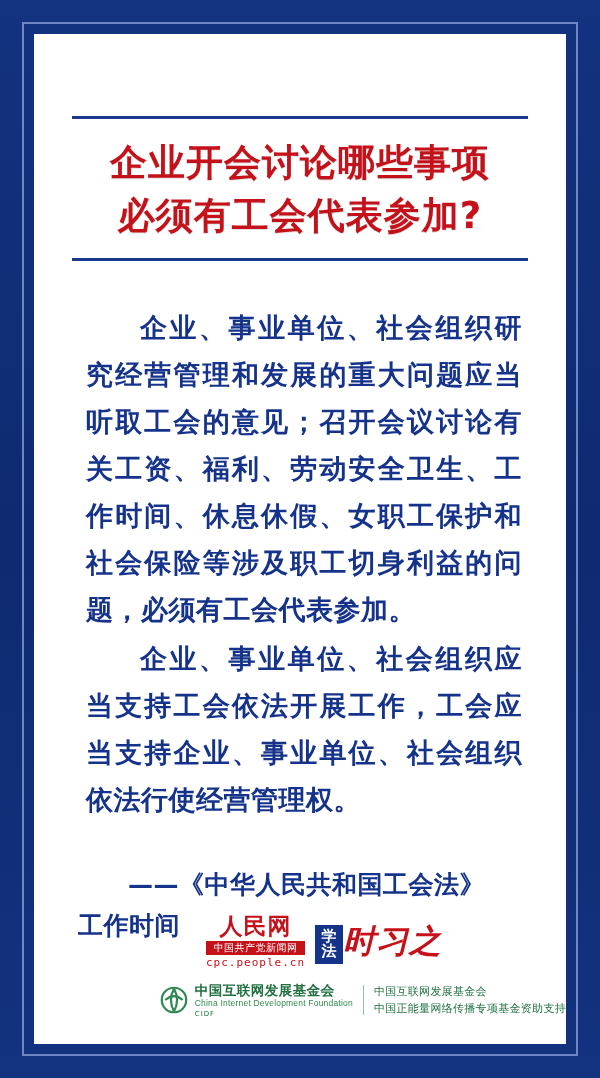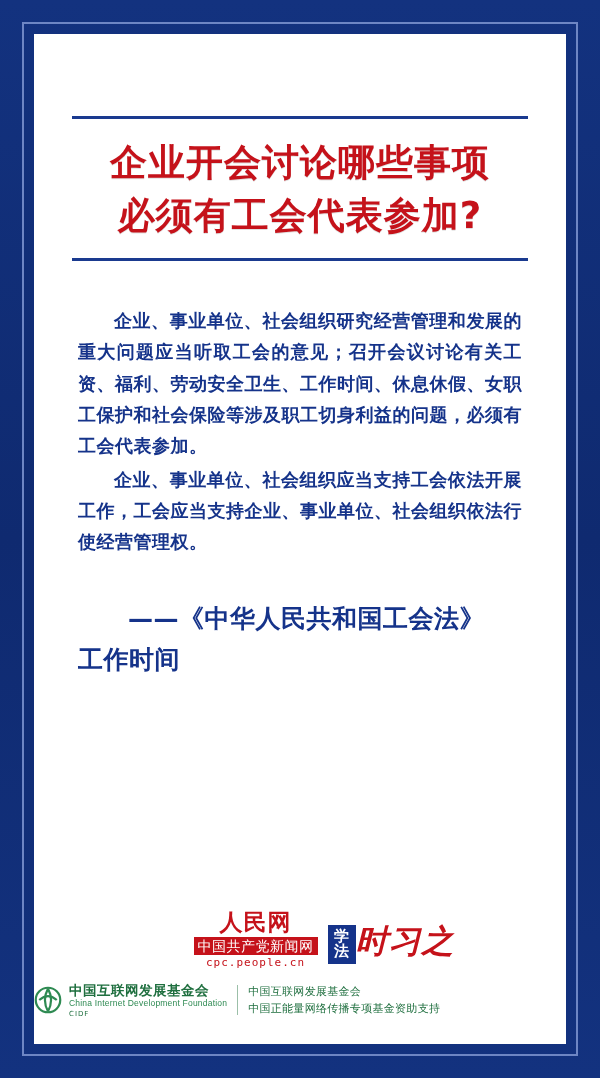--- a/index.html
+++ b/index.html
@@ -81,26 +81,26 @@
   
   .body-block {
     width: 100%;
     box-sizing: border-box;
     padding: 0 44px;
     margin-top: 44px;
   }
   .para {
     color: #15338a;
     font-family: "DejaVu Sans", "Liberation Sans", sans-serif;
-    font-size: 18px;
+    font-size: 27px;
     line-height: 1.74;
     text-align: justify;
     text-justify: inter-ideograph;
     text-indent: 2em;
-    margin: 0 0 2px 0;
+    margin: 0 0 2px 8px;
     font-weight: 600;
     letter-spacing: 0.5px;
   }
   .source-block {
     width: 100%;
     box-sizing: border-box;
     padding: 0 44px;
     margin-top: 38px;
   }
   .source-line {
@@ -133,21 +133,21 @@
     font-family: "DejaVu Sans", "Liberation Sans", sans-serif;
     color: #c5121a;
     font-weight: bold;
     font-size: 23px;
     letter-spacing: 1px;
   }
   .people-sub {
     margin-top: 3px;
     background: #c5121a;
     color: #ffffff;
-    font-size: 14px;
+    font-size: 10px;
     padding: 2px 4px;
     letter-spacing: 0.5px;
     font-family: "DejaVu Sans", "Liberation Sans", sans-serif;
   }
   .people-url {
     margin-top: 2px;
     color: #c5121a;
     font-size: 11px;
     font-family: "DejaVu Sans Mono", monospace;
     letter-spacing: 1px;
@@ -179,21 +179,21 @@
     line-height: 1;
   }
 
   
   .footer {
     position: absolute;
     left: 0;
     right: 0;
     bottom: 26px;
     display: flex;
-    justify-content: flex-start;
+    justify-content: flex-end;
     align-items: center;
     gap: 10px;
   }
   .cidf {
     display: flex;
     align-items: center;
     gap: 7px;
   }
   .cidf-mark {
     width: 28px;

